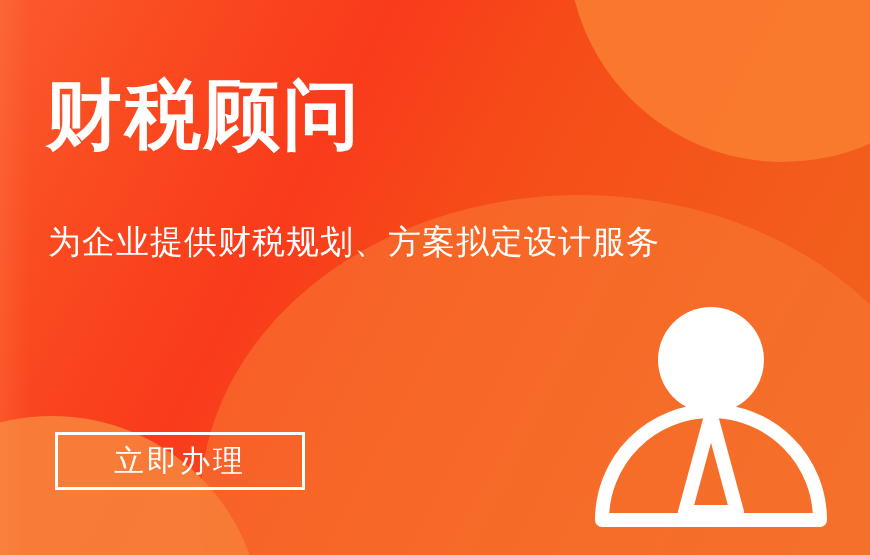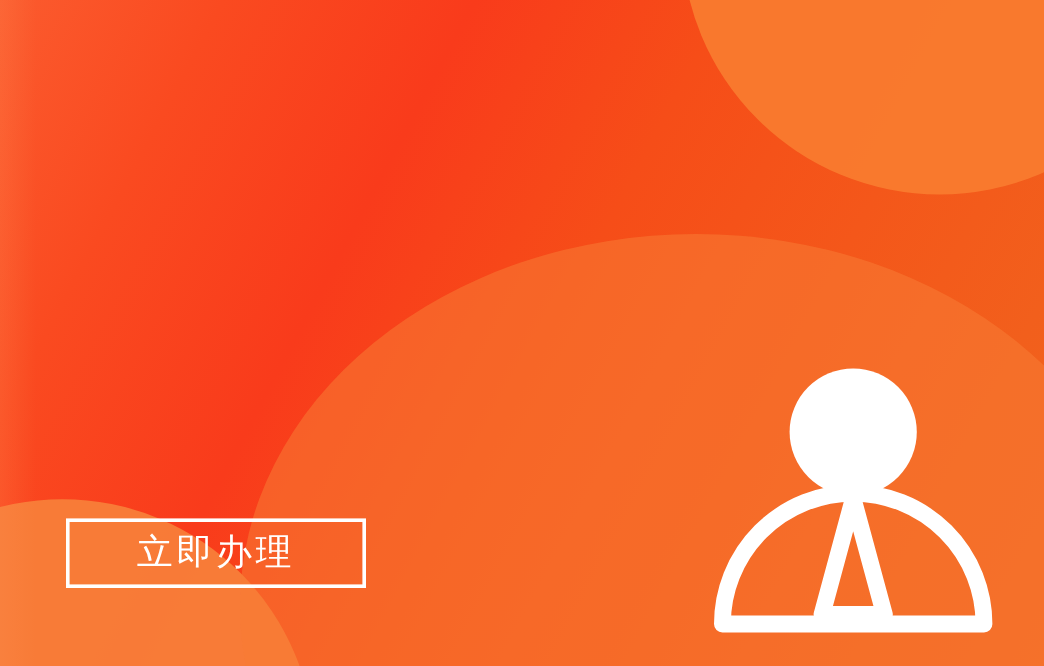--- a/index.html
+++ b/index.html
@@ -134,21 +134,23 @@
 
 <div id="banner">
 
   <div class="blob" id="blob-top-right"></div>
   <div class="blob" id="blob-bottom-left"></div>
   <div id="wash-bottom-right"></div>
   <div id="wash-left-edge"></div>
 
   <div id="content">
 
+    <div id="title">财税顾问</div>
 
+    <div id="subtitle">为企业提供财税规划、方案拟定设计服务</div>
 
     <button id="cta-button">立即办理</button>
 
     <svg id="person-icon" viewBox="0 0 250 240" aria-hidden="true">
 
       <path d="M 16 224 A 109 109 0 0 1 234 224 Z" fill="none" stroke="#ffffff" stroke-width="14" stroke-linejoin="round" stroke-linecap="round"></path>
 
       <path d="M 125 120 L 151 216 L 99 216 Z" fill="none" stroke="#ffffff" stroke-width="14" stroke-linejoin="round" stroke-linecap="round"></path>
 
       <circle cx="125" cy="64" r="53" fill="#ffffff"></circle>

